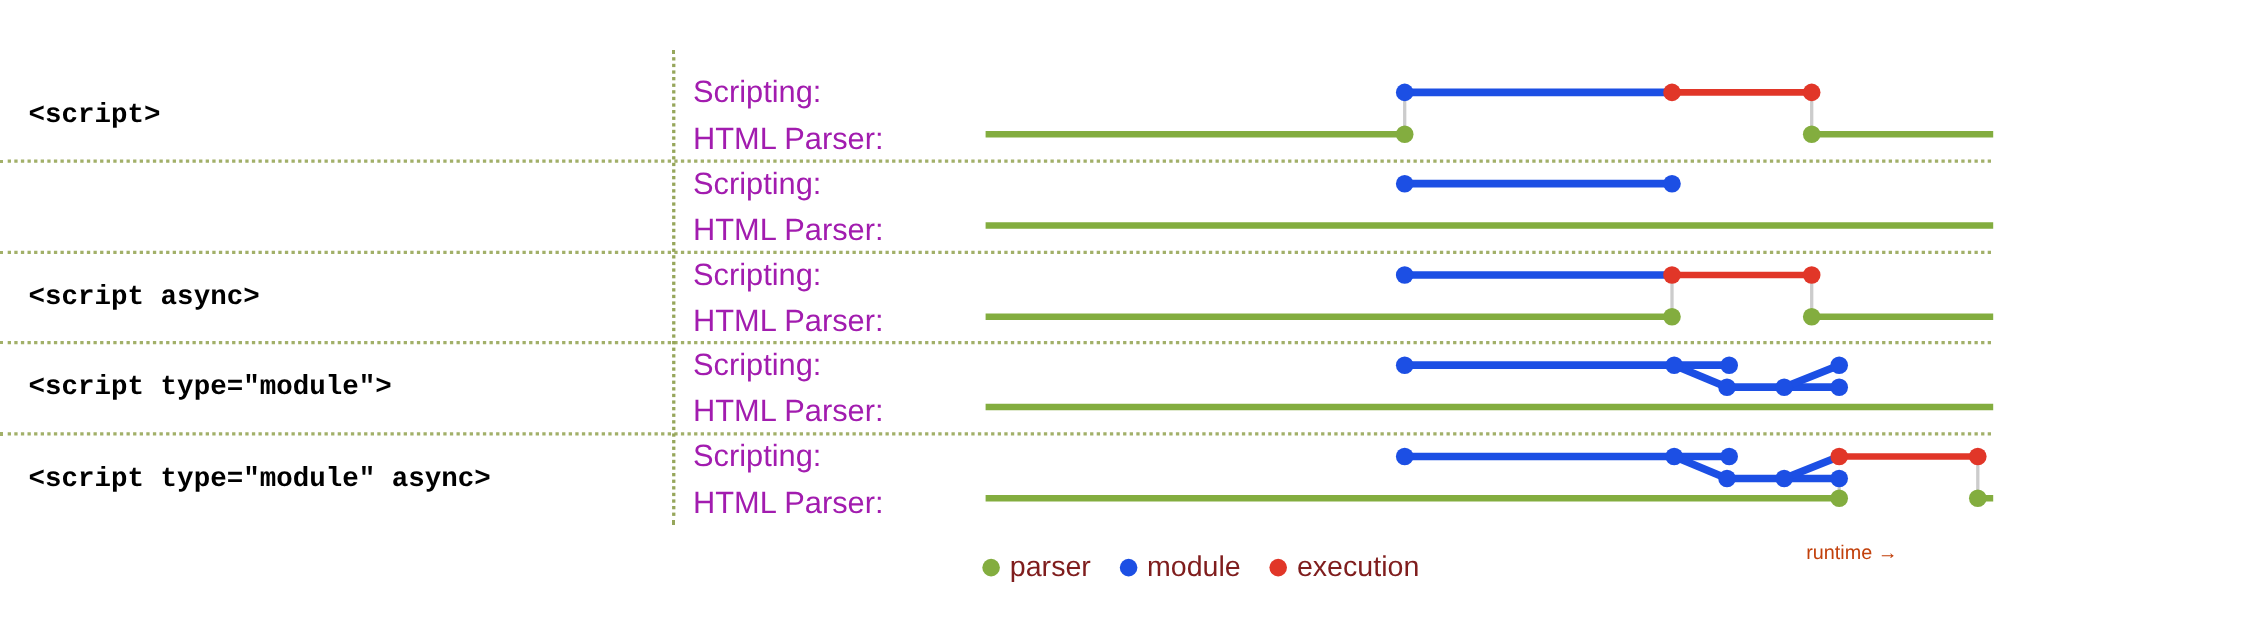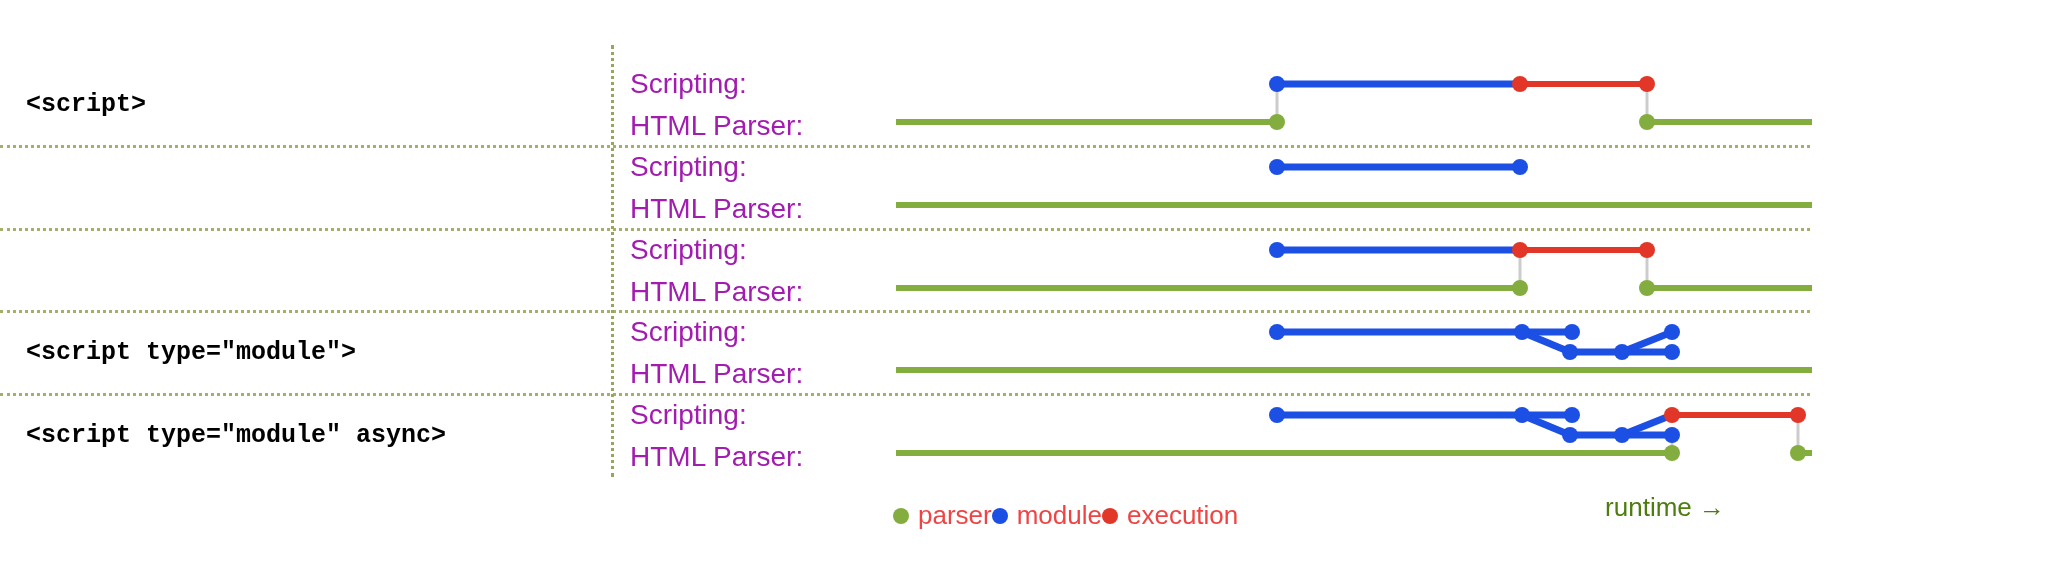--- a/index.html
+++ b/index.html
@@ -11,25 +11,25 @@
        font-family:"Liberation Mono",monospace;font-weight:bold;font-size:25px;
        color:#000;white-space:pre;}
   .axis-label{position:absolute;left:630px;transform:translateY(-50%);
               font-size:28px;color:#a21caf;white-space:nowrap;}
   .axis-label.scripting{top:22px}
   .axis-label.parser{top:64px}
   .hsep{position:absolute;left:0;width:2050px;height:0;border-top:3px dotted #A2B069;}
   .h1{top:145px}.h2{top:228px}.h3{top:310px}.h4{top:393px}
   .vsep{position:absolute;left:611px;top:45px;height:432px;width:0;border-left:3px dotted #96A65B;}
   #timeline-svg{position:absolute;left:0;top:0;}
-  .legend{position:absolute;left:893px;top:500px;display:flex;
-          align-items:center;font-size:26px;color:#ef4444;}
+  .legend{position:absolute;left:893px;top:500px;display:flex;gap:26px;
+          align-items:center;font-size:26px;color:#7f1d1d;}
   .legend-item{display:flex;align-items:center;gap:9px;}
   .legend-dot{width:16px;height:16px;border-radius:50%;display:inline-block;}
-  .runtime{position:absolute;right:87px;top:492px;font-size:26px;color:#4d7c0f;white-space:nowrap;}
+  .runtime{position:absolute;right:87px;top:492px;font-size:18px;color:#c2410c;white-space:nowrap;}
 </style>
 </head>
 <body>
 
 <div class="figure">
 
   <svg id="timeline-svg" width="2050" height="570">
       <line x1="1277" y1="84" x2="1277" y2="122" stroke="#CCCCCC" stroke-width="3"></line>
       <line x1="1647" y1="84" x2="1647" y2="122" stroke="#CCCCCC" stroke-width="3"></line>
       <line x1="896" y1="122" x2="1277" y2="122" stroke="#83AD3F" stroke-width="6"></line>
@@ -108,20 +108,21 @@
     <span class="axis-label scripting">Scripting:</span>
     <span class="axis-label parser">HTML Parser:</span>
   </div>
 
   <div class="row r2">
     <span class="axis-label scripting">Scripting:</span>
     <span class="axis-label parser">HTML Parser:</span>
   </div>
 
   <div class="row r3">
+    <span class="tag">&lt;script async&gt;</span>
     <span class="axis-label scripting">Scripting:</span>
     <span class="axis-label parser">HTML Parser:</span>
   </div>
 
   <div class="row r4">
     <span class="tag">&lt;script type="module"&gt;</span>
     <span class="axis-label scripting">Scripting:</span>
     <span class="axis-label parser">HTML Parser:</span>
   </div>
 

